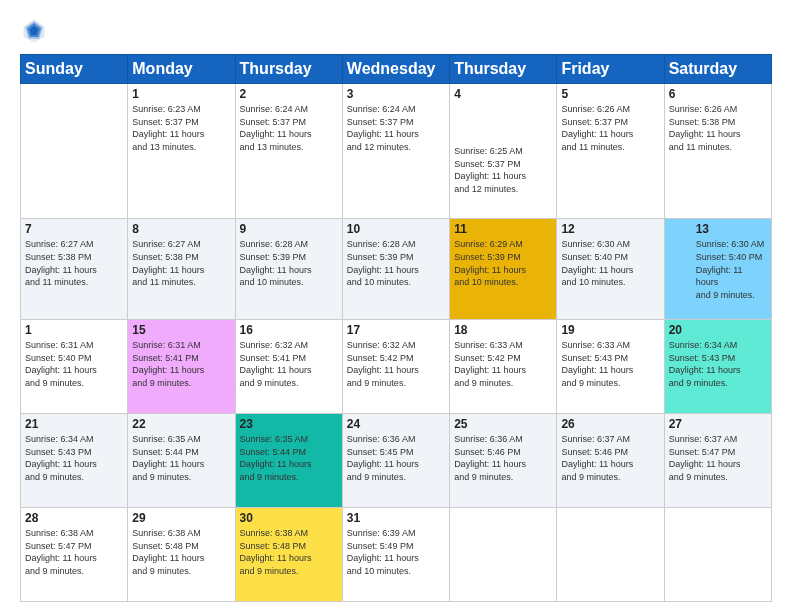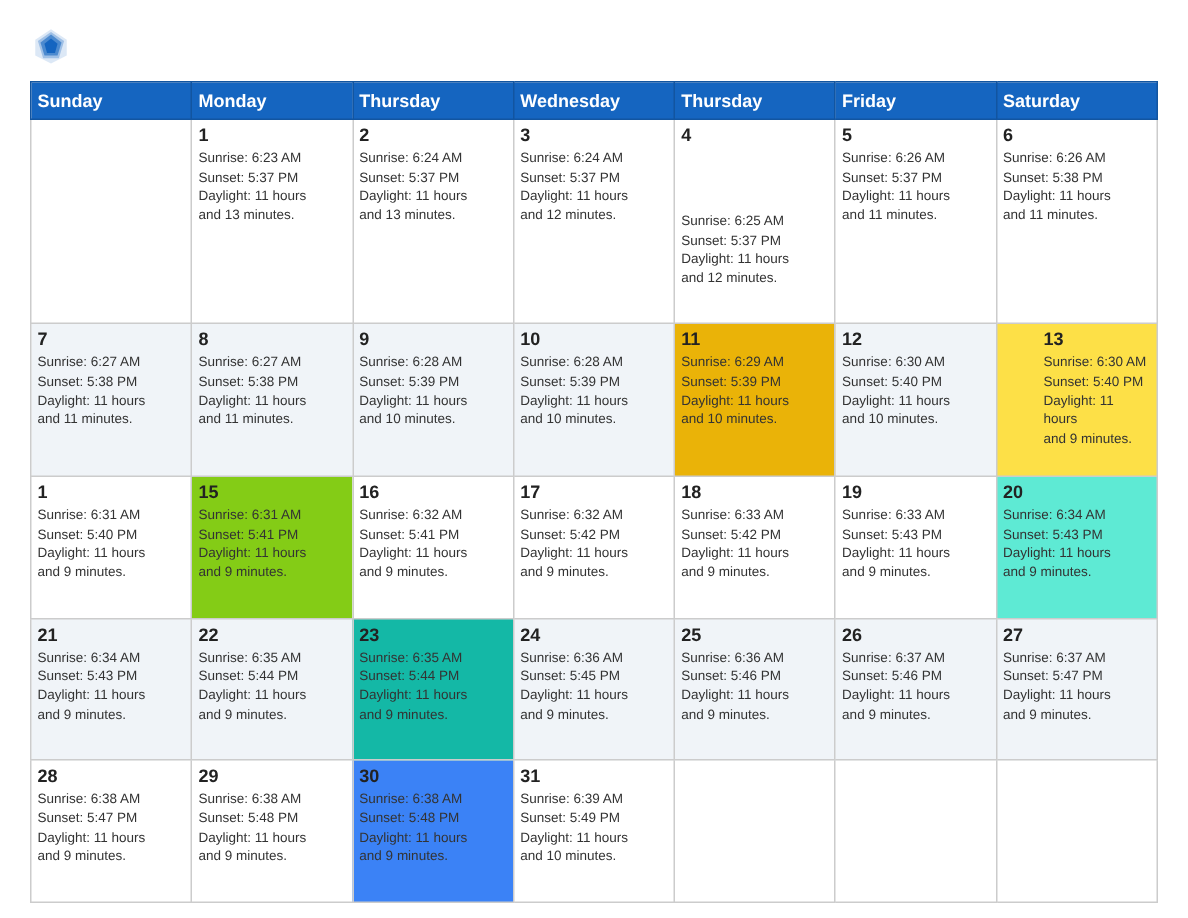--- a/index.html
+++ b/index.html
@@ -58,21 +58,21 @@
     .calendar {
       flex: 1;
       border: 1px solid #ccc;
       border-collapse: collapse;
       width: 100%;
       table-layout: fixed;
     }
     .calendar th {
       background-color: #1565c0;
       color: #fff;
-      font-size: 12px;
+      font-size: 16px;
       font-weight: bold;
       padding: 5px 4px;
       text-align: left;
       border: 1px solid #1255a0;
     }
     .calendar td {
       vertical-align: top;
       border: 1px solid #ccc;
       padding: 3px 4px;
       font-size: 9.5px;
@@ -223,37 +223,37 @@
 Daylight: 11 hours
 and 10 minutes.</div>
           </td>
           <td style="background-color: rgb(240, 244, 248);">
             <span class="day-number">12</span>
             <div class="day-info" style="white-space: pre-line;">Sunrise: 6:30 AM
 Sunset: 5:40 PM
 Daylight: 11 hours
 and 10 minutes.</div>
           </td>
-          <td style="background-color: #fde047; padding-left: 31px;">
+          <td style="background-color: #7dd3fc; padding-left: 31px;">
             <span class="day-number">13</span>
             <div class="day-info" style="white-space: pre-line;">Sunrise: 6:30 AM
 Sunset: 5:40 PM
 Daylight: 11 hours
 and 9 minutes.</div>
           </td>
         </tr>
         <tr>
           <td style="background-color: rgb(255, 255, 255);">
             <span class="day-number">1</span>
             <div class="day-info" style="white-space: pre-line;">Sunrise: 6:31 AM
 Sunset: 5:40 PM
 Daylight: 11 hours
 and 9 minutes.</div>
           </td>
-          <td style="background-color: #84cc16;">
+          <td style="background-color: #f0abfc;">
             <span class="day-number">15</span>
             <div class="day-info" style="white-space: pre-line;">Sunrise: 6:31 AM
 Sunset: 5:41 PM
 Daylight: 11 hours
 and 9 minutes.</div>
           </td>
           <td style="background-color: rgb(255, 255, 255);">
             <span class="day-number">16</span>
             <div class="day-info" style="white-space: pre-line;">Sunrise: 6:32 AM
 Sunset: 5:41 PM
@@ -348,21 +348,21 @@
 Daylight: 11 hours
 and 9 minutes.</div>
           </td>
           <td style="background-color: rgb(255, 255, 255); margin-top: 38px;">
             <span class="day-number">29</span>
             <div class="day-info" style="white-space: pre-line;">Sunrise: 6:38 AM
 Sunset: 5:48 PM
 Daylight: 11 hours
 and 9 minutes.</div>
           </td>
-          <td style="background-color: #3b82f6;">
+          <td style="background-color: #fde047;">
             <span class="day-number">30</span>
             <div class="day-info" style="white-space: pre-line;">Sunrise: 6:38 AM
 Sunset: 5:48 PM
 Daylight: 11 hours
 and 9 minutes.</div>
           </td>
           <td style="background-color: rgb(255, 255, 255);">
             <span class="day-number">31</span>
             <div class="day-info" style="white-space: pre-line;">Sunrise: 6:39 AM
 Sunset: 5:49 PM

